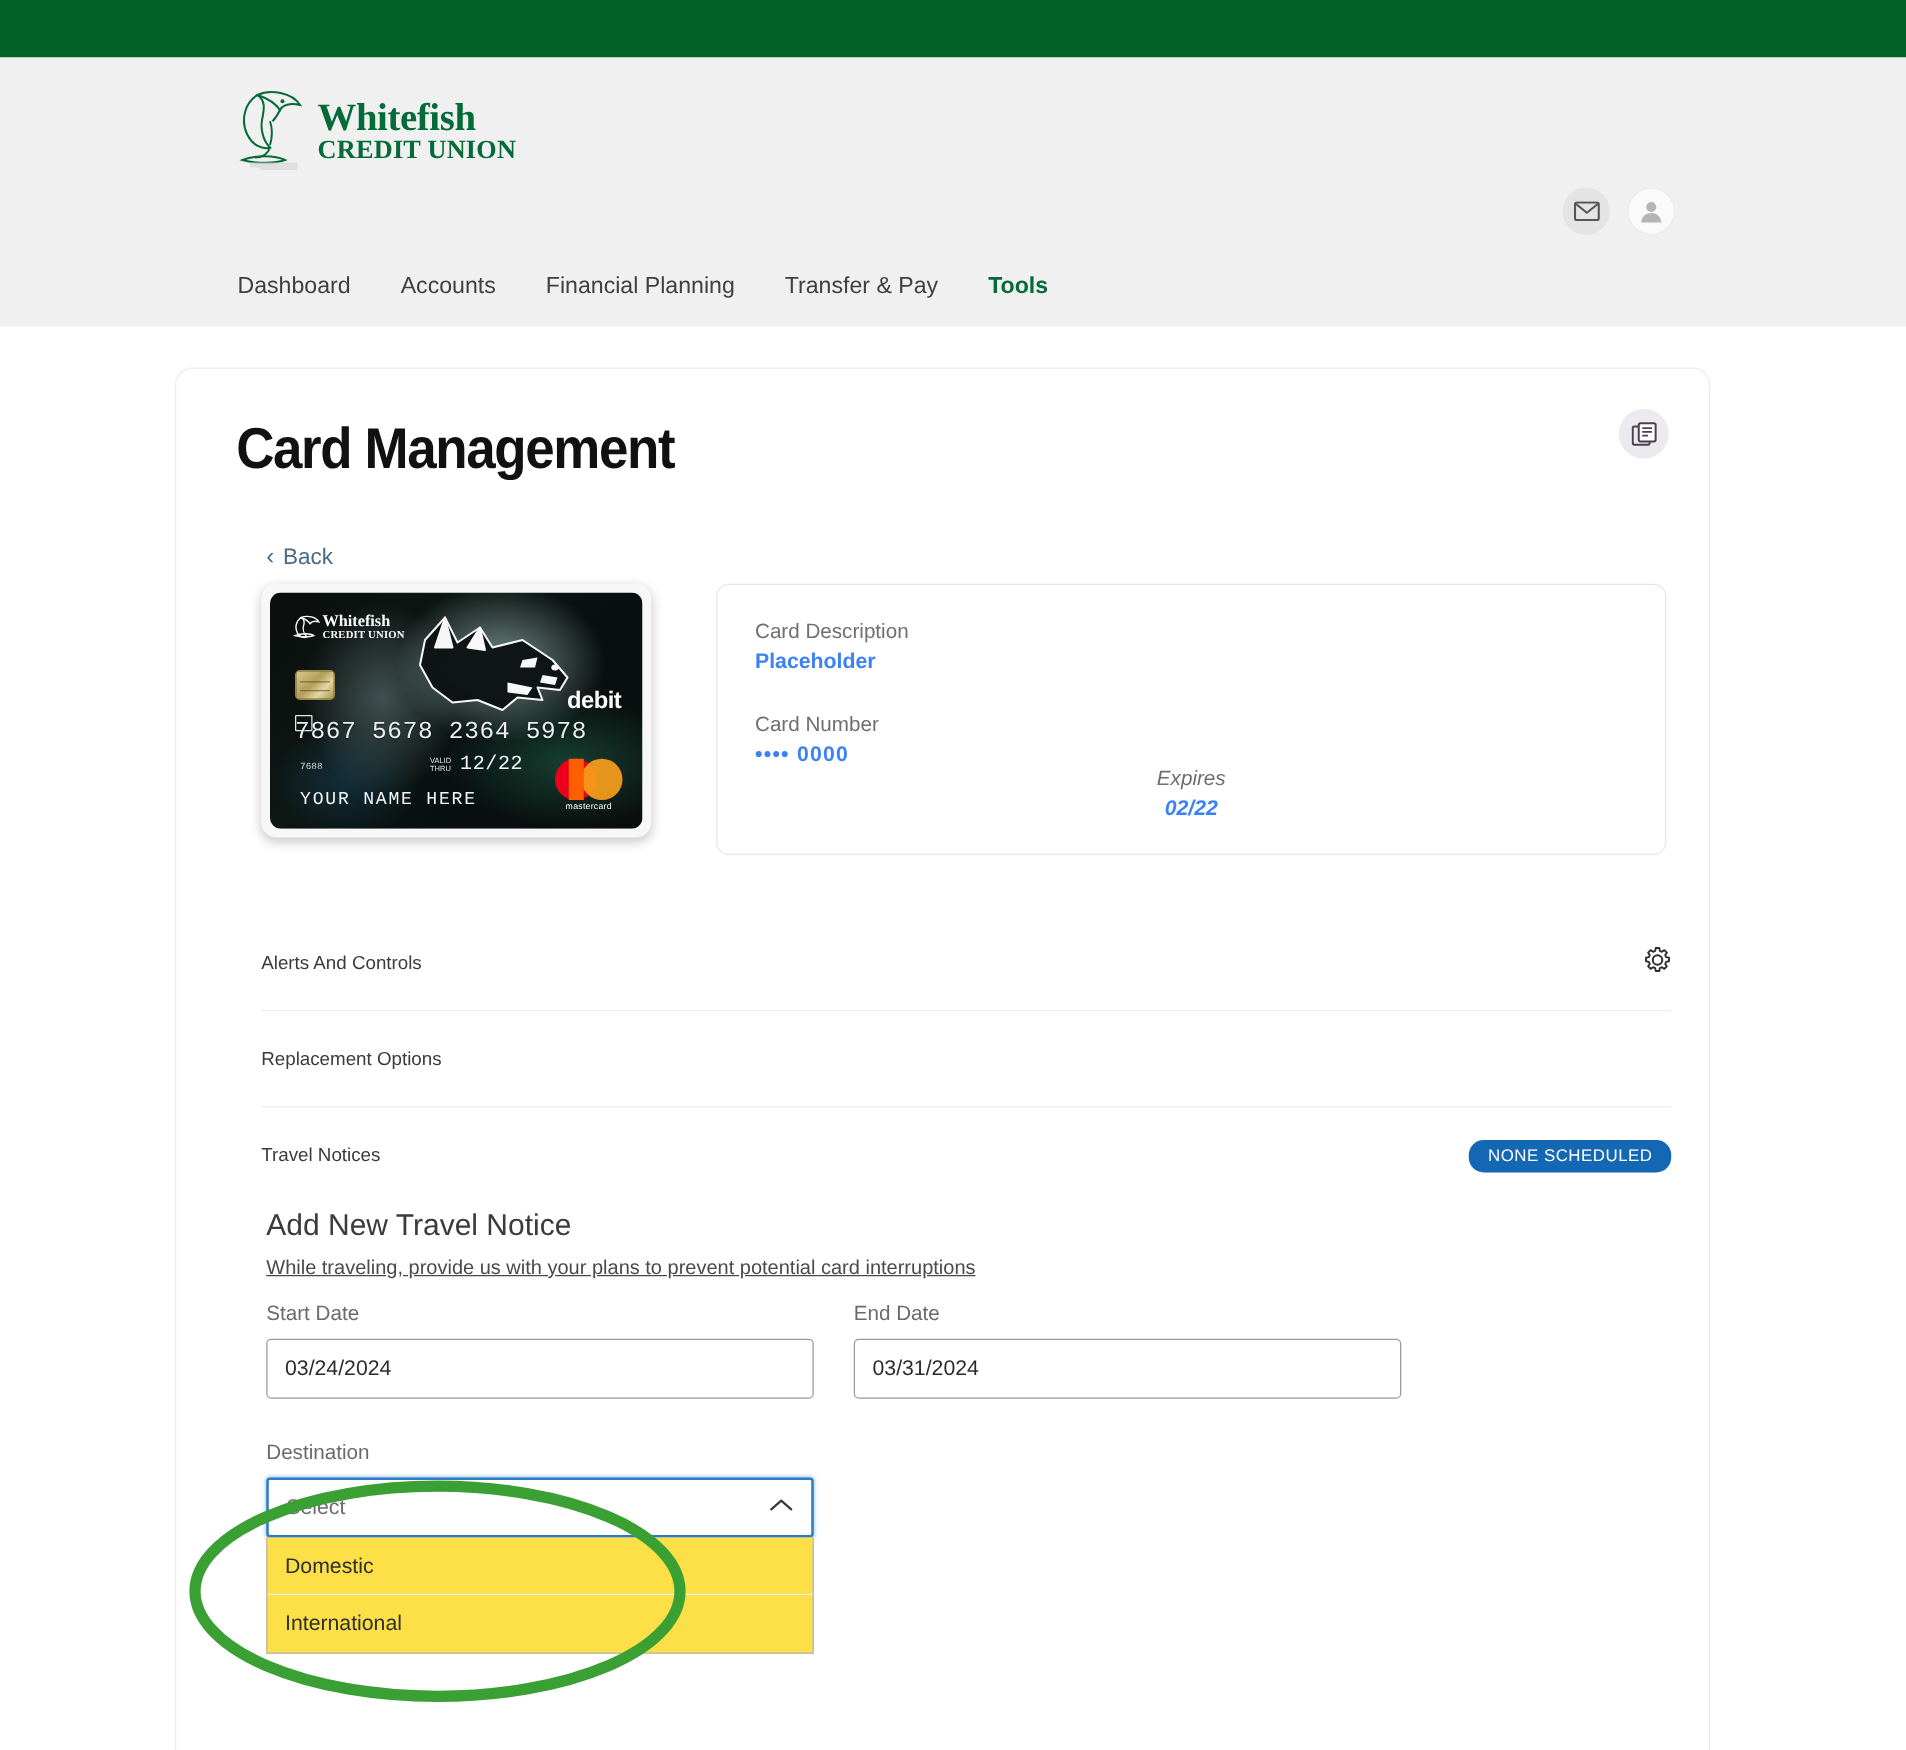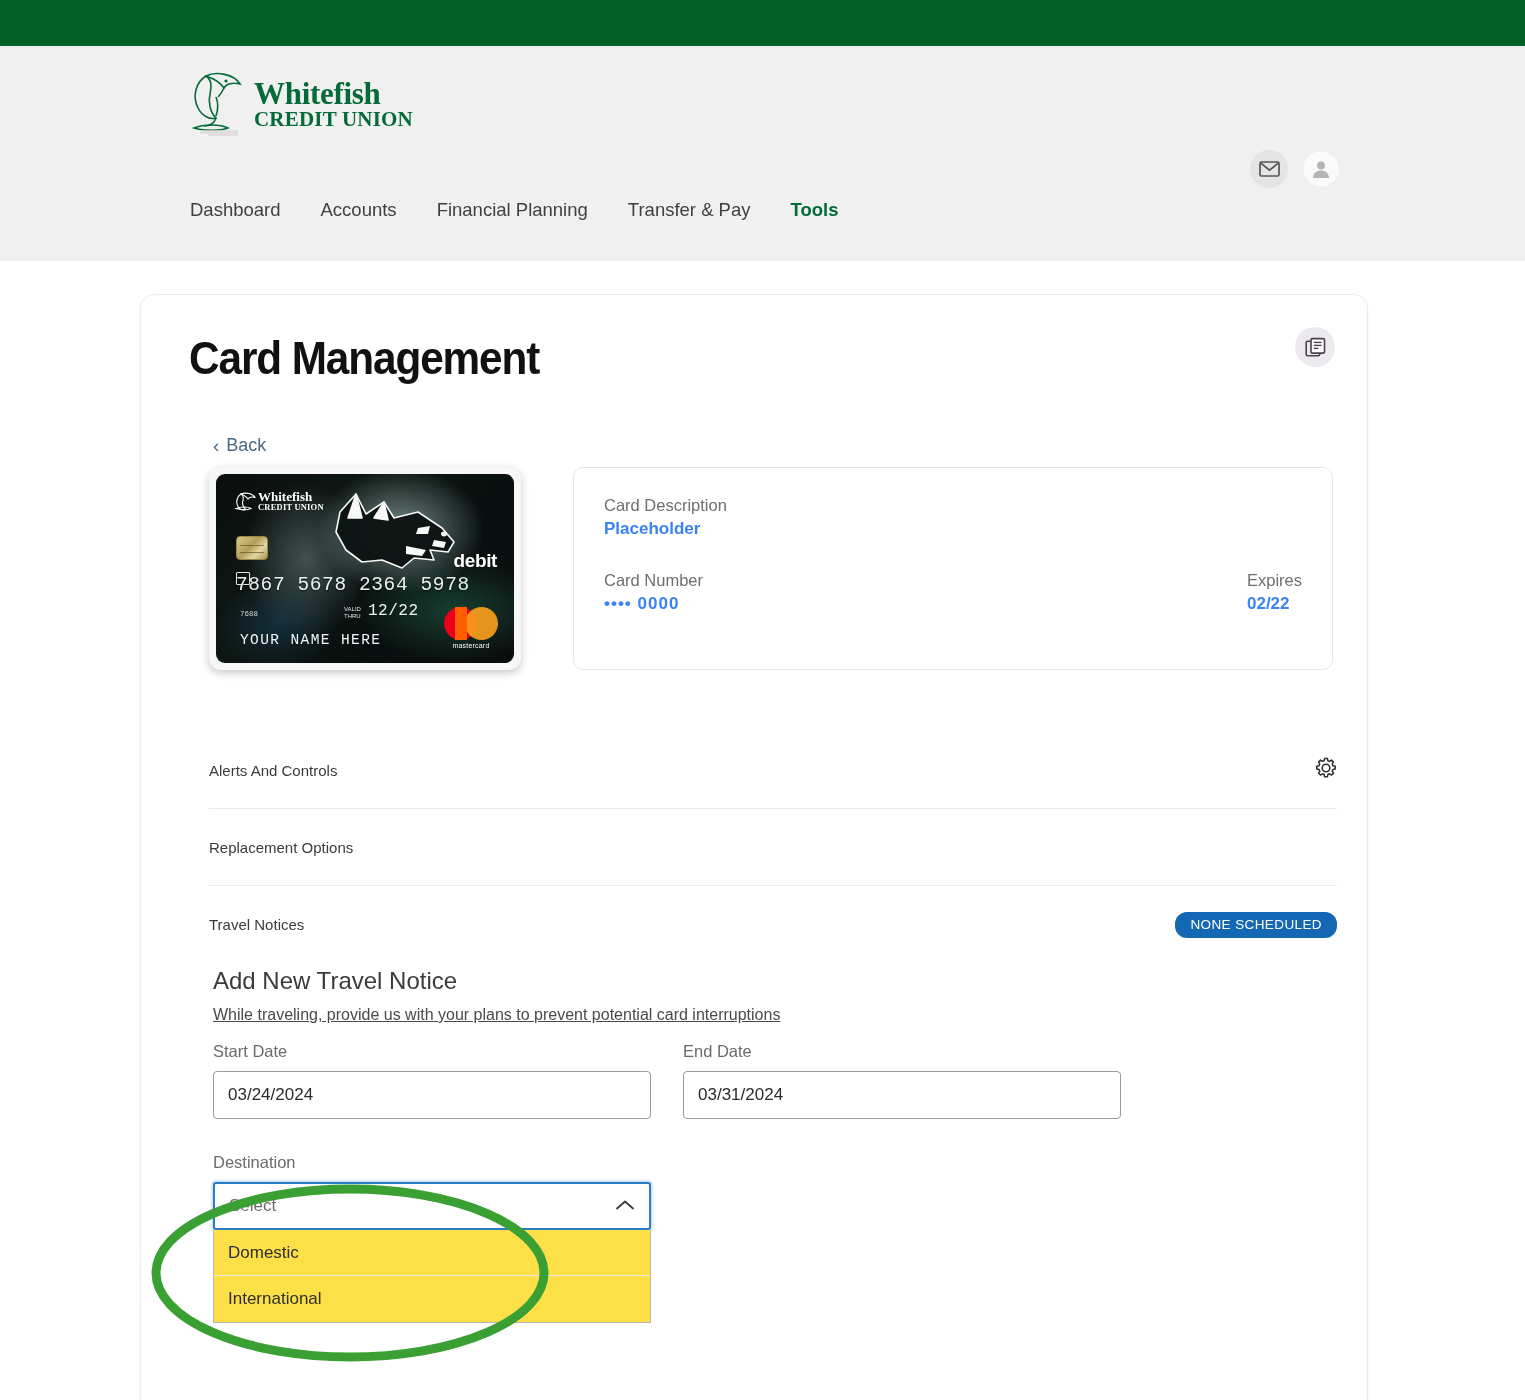--- a/index.html
+++ b/index.html
@@ -43,21 +43,21 @@
   }
   .icon-circle {
     width: 38px; height: 38px; border-radius: 50%;
     background: #e4e4e4;
     display: flex; align-items: center; justify-content: center;
   }
   .icon-circle.avatar { background: #fafafa; border: 1px solid #ececec; }
 
   .nav {
     position: absolute; left: 190px; bottom: 0px;
-    display: flex; gap: 40px; align-items: flex-start;
+    display: flex; gap: 40px; align-items: flex-end;
     height: 62px;
   }
   .nav-item {
     font-size: 18.5px; color: #3f3f3f; cursor: pointer;
     padding-bottom: 22px; white-space: nowrap;
   }
   .nav-item.active { color: #046a38; font-weight: bold; }
 
   
   .page { position: relative; width: 100%; background: #fff; }
@@ -160,22 +160,22 @@
   .cc-mc-label { font-size: 7px; color: #fff; margin-top: 2px; letter-spacing: .2px; }
 
   .card-details {
     flex: 1;
     border: 1px solid #e6e6e6; border-radius: 10px;
     padding: 28px 30px 26px 30px;
     min-height: 200px;
   }
   .cd-label { font-size: 16.5px; color: #6f6f6f; margin-bottom: 4px; }
   .cd-value { font-size: 17px; color: #3b82f6; font-weight: bold; }
-  .cd-row2 { display: flex; justify-content: space-between; margin-top: 32px; }
-  .cd-right { text-align: left; }
+  .cd-row2 { display: flex; justify-content: space-between; margin-top: 32px; flex-direction: column; }
+  .cd-right { text-align: center; font-style: italic; }
   .dots { letter-spacing: 1px; }
 
   
   .acc { position: absolute; left: 68px; top: 437px; width: 1128px; }
   .acc-item {
     height: 77px; display: flex; align-items: center; justify-content: space-between;
     border-bottom: 1px solid #ebebeb; cursor: pointer;
   }
   .acc-item:last-child { border-bottom: none; }
   .acc-label { font-size: 15px; color: #3b3b3b; }

